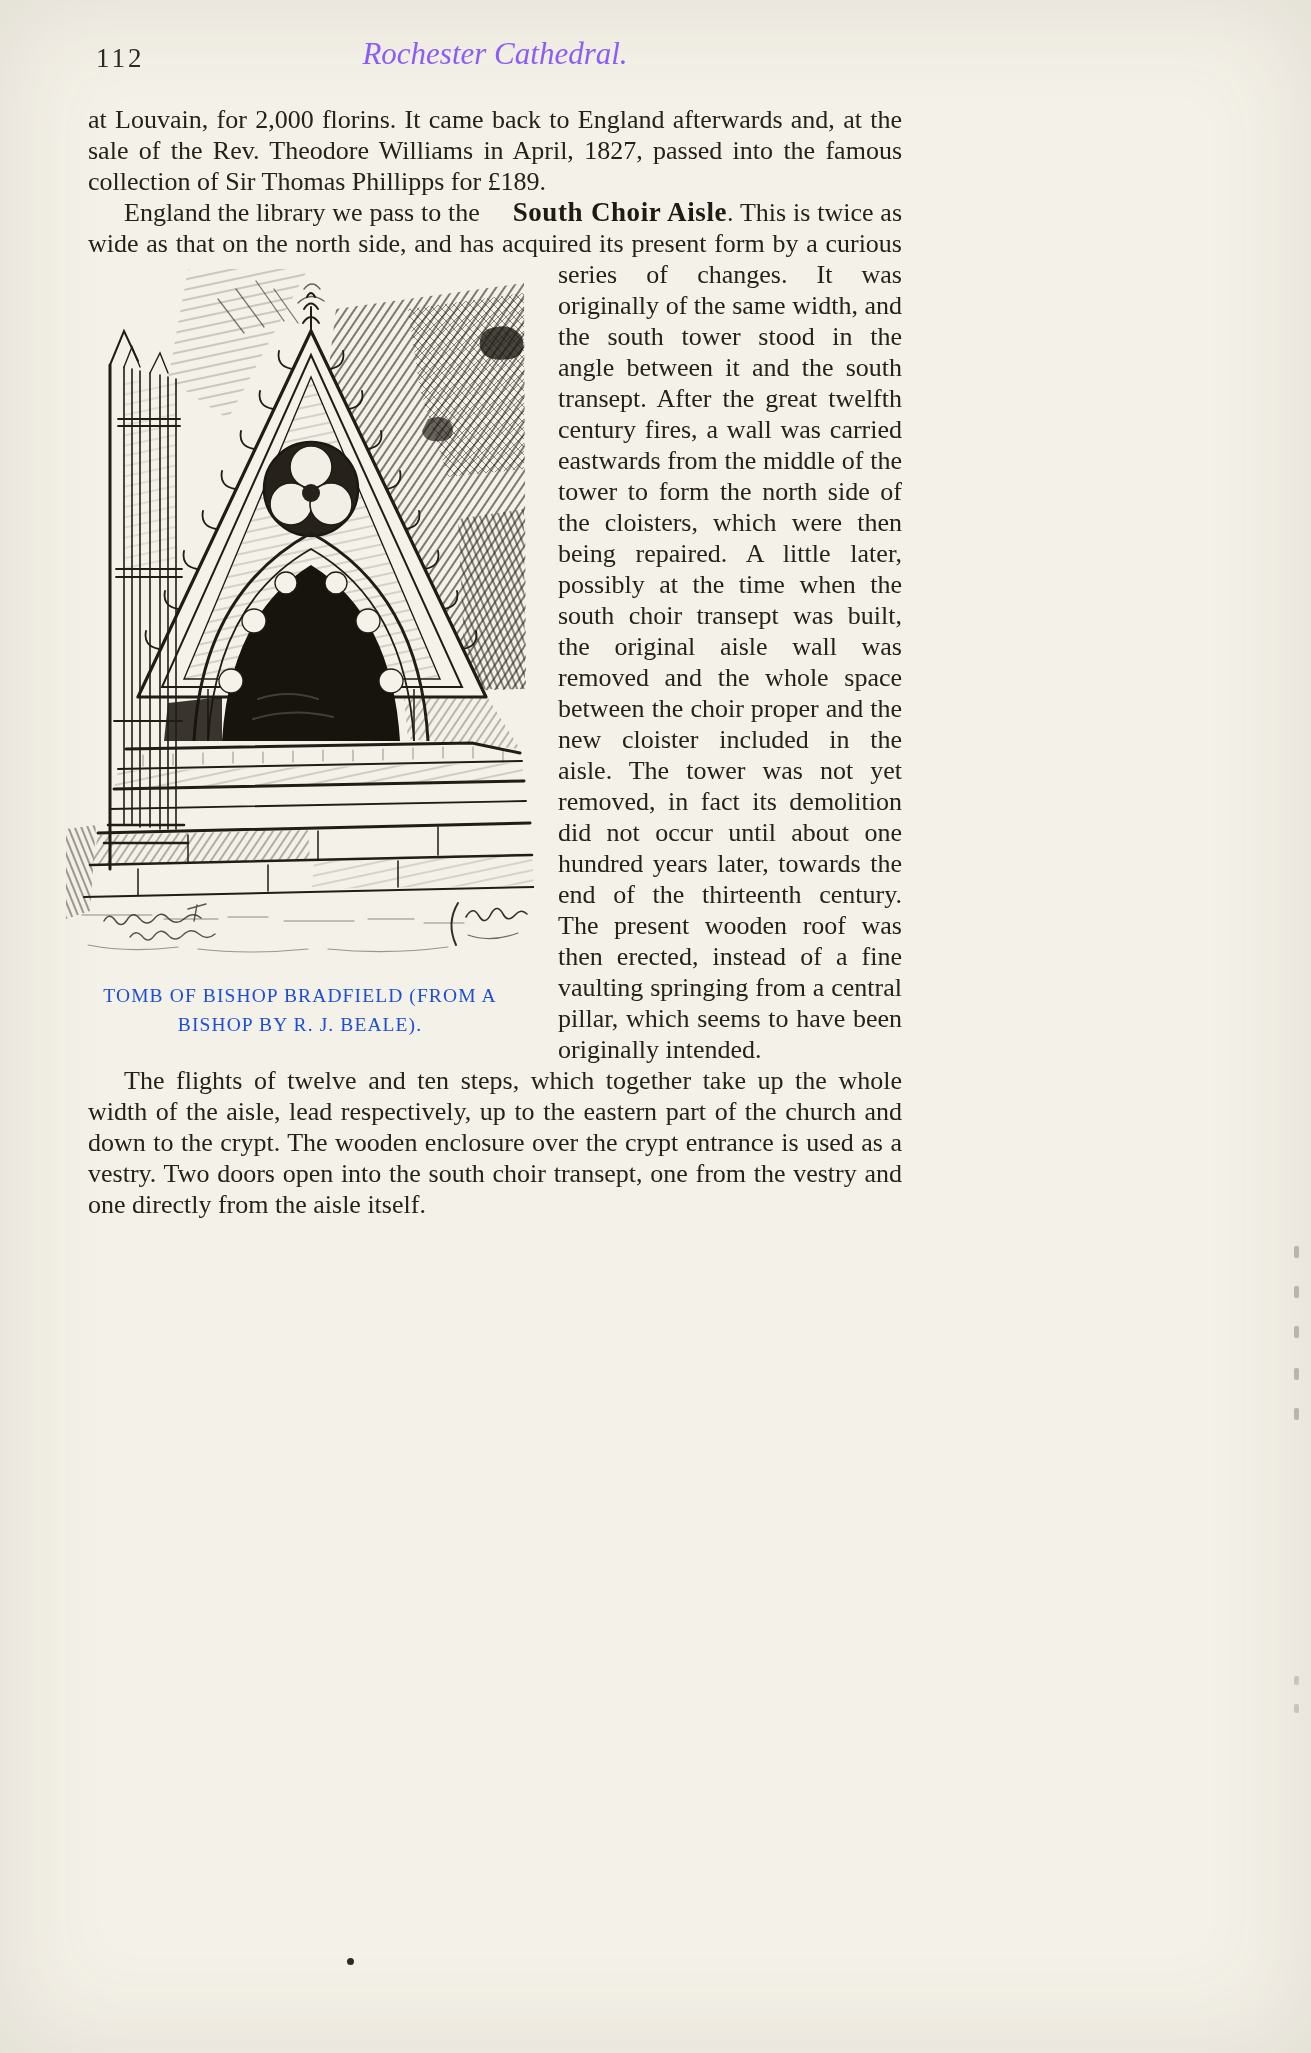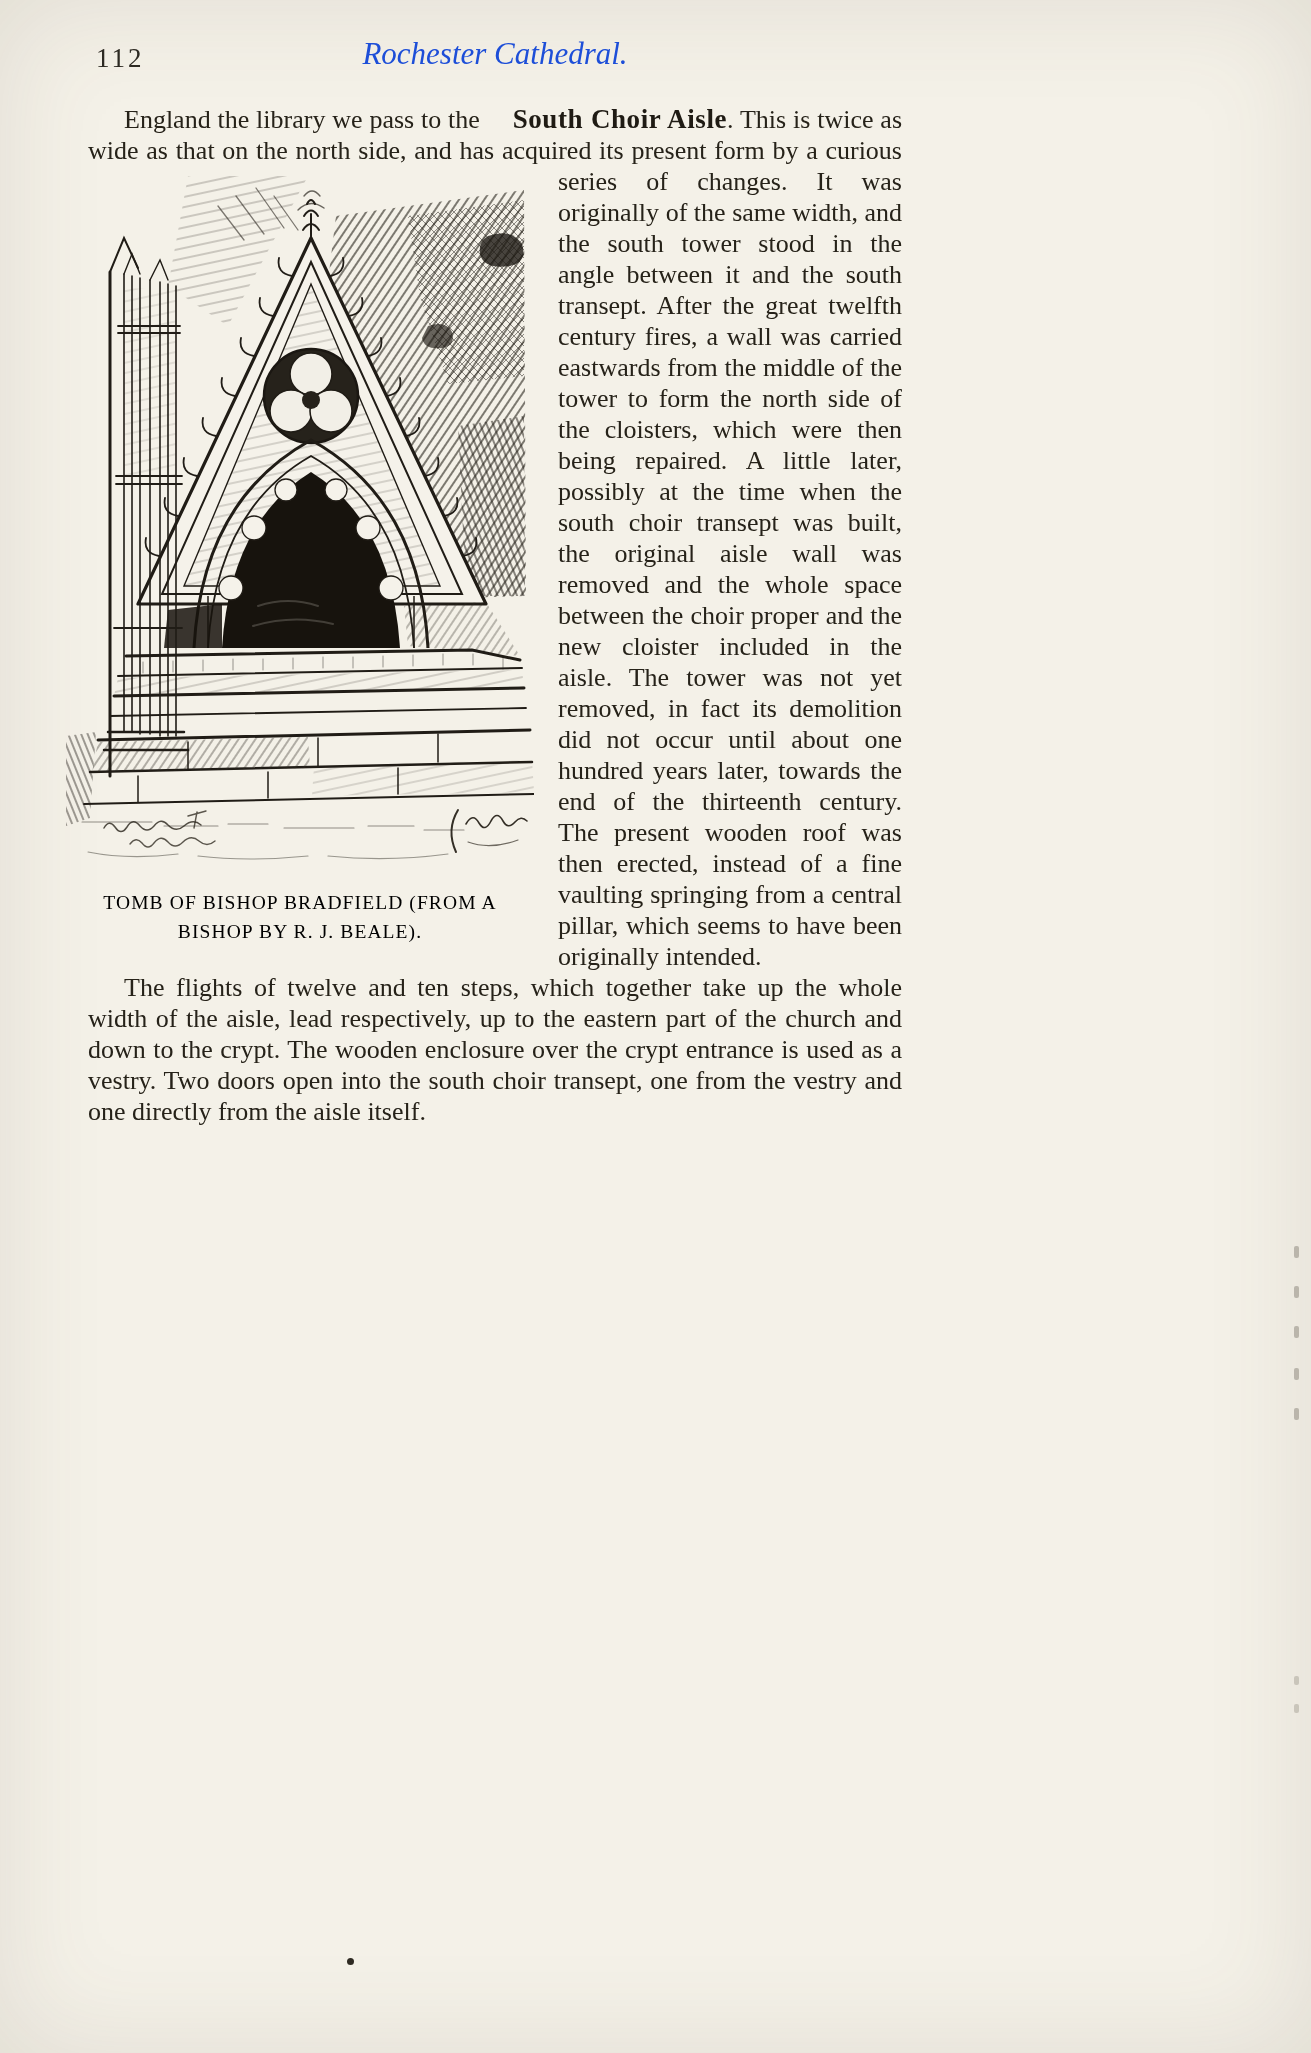--- a/index.html
+++ b/index.html
@@ -5,46 +5,47 @@
   html,body{margin:0;padding:0}
   body{
     width:1311px;height:2053px;position:relative;overflow:hidden;
     background:#f4f1e8;
     font-family:"Liberation Serif","DejaVu Serif",serif;
   }
   .vignette{position:absolute;inset:0;box-shadow:inset 0 0 110px rgba(88,78,58,.12);pointer-events:none}
   .content{position:absolute;left:88px;top:34px;width:814px;}
   .running-head{position:relative;height:50px;margin-bottom:20px;}
   .folio{position:absolute;left:2px;top:9px;font-size:27px;letter-spacing:3px;color:#2d2a23;margin-left:6px;}
-  .running-title{display:block;text-align:center;font-style:italic;font-size:31px;color:#1d4ed8;padding-top:2px;}
+  .running-title{display:block;text-align:center;font-style:italic;font-size:31px;color:#8b5cf6;padding-top:2px;}
   .para{font-size:26px;line-height:31px;text-align:justify;color:#262219;}
   .para.indent{text-indent:36px;}
   .inline-heading{font-weight:700;font-size:27px;letter-spacing:.6px;color:#1f1b14;margin-left:26px;}
   .tomb-figure{float:left;width:468px;margin:10px 24px 0 -22px;}
   .tomb-figure svg{display:block}
   .tomb-figure figcaption{
     margin-top:12px;font-size:19.5px;line-height:29px;letter-spacing:1.1px;
-    color:#000000;text-align:center;text-indent:0;
+    color:#1d4ed8;text-align:center;text-indent:0;
   }
   .cap-line{display:block}
   .edge-mark{position:absolute;left:1294px;width:5px;height:12px;background:rgba(70,64,52,.30);border-radius:2px;}
   .ink-dot{position:absolute;left:347px;top:1958px;width:7px;height:7px;border-radius:50%;background:#2e2a22;}
 </style>
 </head>
 <body>
 
 <div class="vignette"></div>
 
 <div class="content">
 
   <div class="running-head">
     <span class="folio">112</span>
     <span class="running-title">Rochester Cathedral.</span>
   </div>
 
+  <div class="para">at Louvain, for 2,000 florins.  It came back to England afterwards and, at the sale of the Rev. Theodore Williams in April, 1827, passed into the famous collection of Sir Thomas Phillipps for £189.</div>
 
   <div class="para indent"><span>England the library we pass to the </span><b class="inline-heading">South Choir Aisle</b><span>.  This is twice as wide as that on the north side, and has acquired its present form by a curious series of changes.  It was </span>
     <figure class="tomb-figure">
       <svg width="468" height="700" viewBox="0 0 468 700" xmlns="http://www.w3.org/2000/svg">
         <defs>
           <pattern id="hA" patternUnits="userSpaceOnUse" width="7" height="7" patternTransform="rotate(34)">
             <line x1="3" y1="0" x2="3" y2="7" stroke="#2b2720" stroke-width="1.5"></line>
           </pattern>
           <pattern id="hB" patternUnits="userSpaceOnUse" width="6" height="6" patternTransform="rotate(-22)">
             <line x1="3" y1="0" x2="3" y2="6" stroke="#241f19" stroke-width="1.7"></line>

